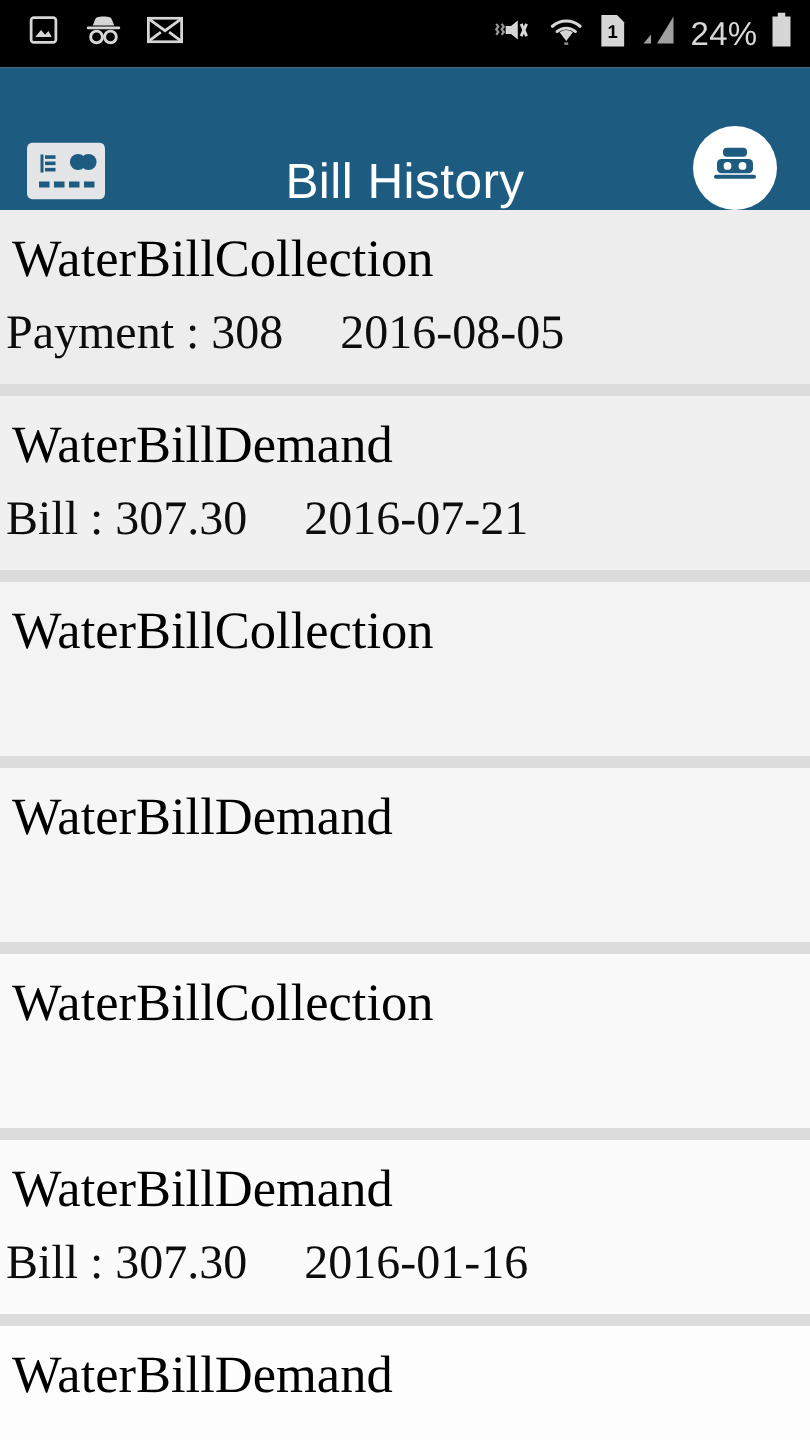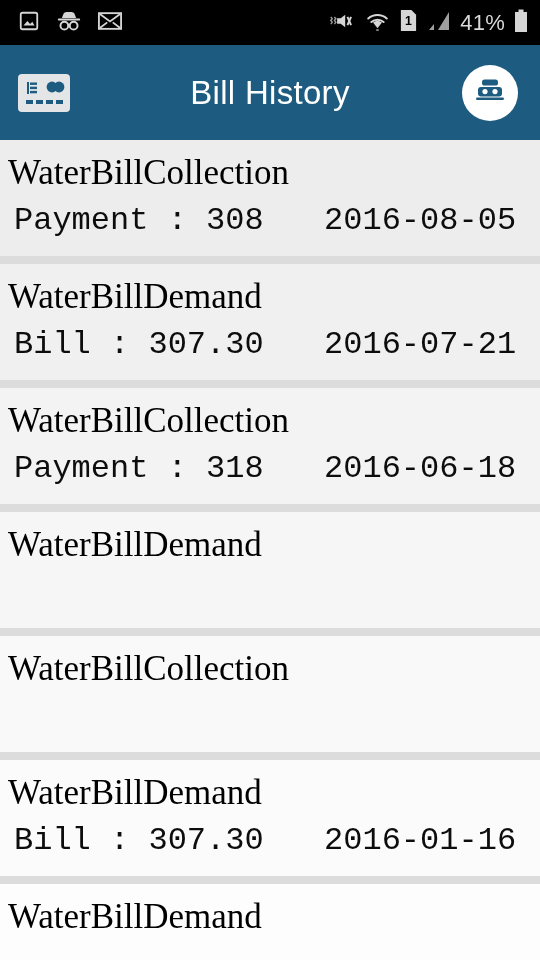--- a/index.html
+++ b/index.html
@@ -50,21 +50,21 @@
     line-height: 1;
     white-space: nowrap;
     margin-left: 4px;
   }
 
   
   .app-bar {
     height: 95px;
     background: #1d5c80;
     display: flex;
-    align-items: center;
+    align-items: flex-end;
     padding: 0 22px 0 18px;
     box-sizing: border-box;
     position: relative;
   }
   .appbar-left-icon {
     width: 52px;
     height: 52px;
     flex: 0 0 auto;
     display: flex;
     align-items: center;
@@ -115,25 +115,25 @@
   }
   .item-title {
     font-family: "Liberation Serif", serif;
     font-size: 35px;
     color: #000000;
     line-height: 1.18;
     padding-left: 8px;
     white-space: nowrap;
   }
   .item-sub {
-    font-family: Liberation Mono, monospace;
+    font-family: Liberation Serif, serif;
     font-size: 32px;
     color: #0d0d0d;
     line-height: 1.2;
-    padding-left: 14px;
+    padding-left: 4px;
     margin-top: 9px;
     white-space: nowrap;
   }
   .item-sub .gap { display: inline-block; width: 22px; }
 
   
   .list-item.bg0 { background: #ededed; }
   .list-item.bg1 { background: #f0f0f0; }
   .list-item.bg2 { background: #f3f3f3; }
   .list-item.bg3 { background: #f6f6f6; }
@@ -193,21 +193,21 @@
         <path d="M2 1h11l5 5v17H2z" fill="#d6d6d6"></path>
         <text x="10" y="17" font-family="Liberation Sans, sans-serif" font-size="13" font-weight="bold" fill="#000" text-anchor="middle">1</text>
       </svg>
     </span>
     <span class="sb-icon">
       <svg width="24" height="22" viewBox="0 0 24 22" aria-hidden="true">
         <path d="M22 2v18H11z" fill="#9f9f9f"></path>
         <path d="M7 14v6H2z" fill="#9f9f9f"></path>
       </svg>
     </span>
-    <span class="status-text">41%</span>
+    <span class="status-text">24%</span>
     <span class="sb-icon">
       <svg width="14" height="24" viewBox="0 0 14 24" aria-hidden="true">
         <rect x="4.5" y="0.5" width="5" height="3" fill="#d6d6d6"></rect>
         <rect x="1" y="3" width="12" height="20" fill="#d6d6d6"></rect>
       </svg>
     </span>
   </div>
 </div>
 
 <div class="app-bar">
@@ -261,26 +261,20 @@
       <span>Bill :</span>
       <span>307.30</span>
       <span class="gap"></span>
       <span>2016-07-21</span>
     </div>
   </div>
   <div class="divider"></div>
 
   <div class="list-item bg2">
     <div class="item-title">WaterBillCollection</div>
-    <div class="item-sub">
-      <span>Payment :</span>
-      <span>318</span>
-      <span class="gap"></span>
-      <span>2016-06-18</span>
-    </div>
   </div>
   <div class="divider"></div>
 
   <div class="list-item bg3">
     <div class="item-title">WaterBillDemand</div>
   </div>
   <div class="divider"></div>
 
   <div class="list-item bg4">
     <div class="item-title">WaterBillCollection</div>

